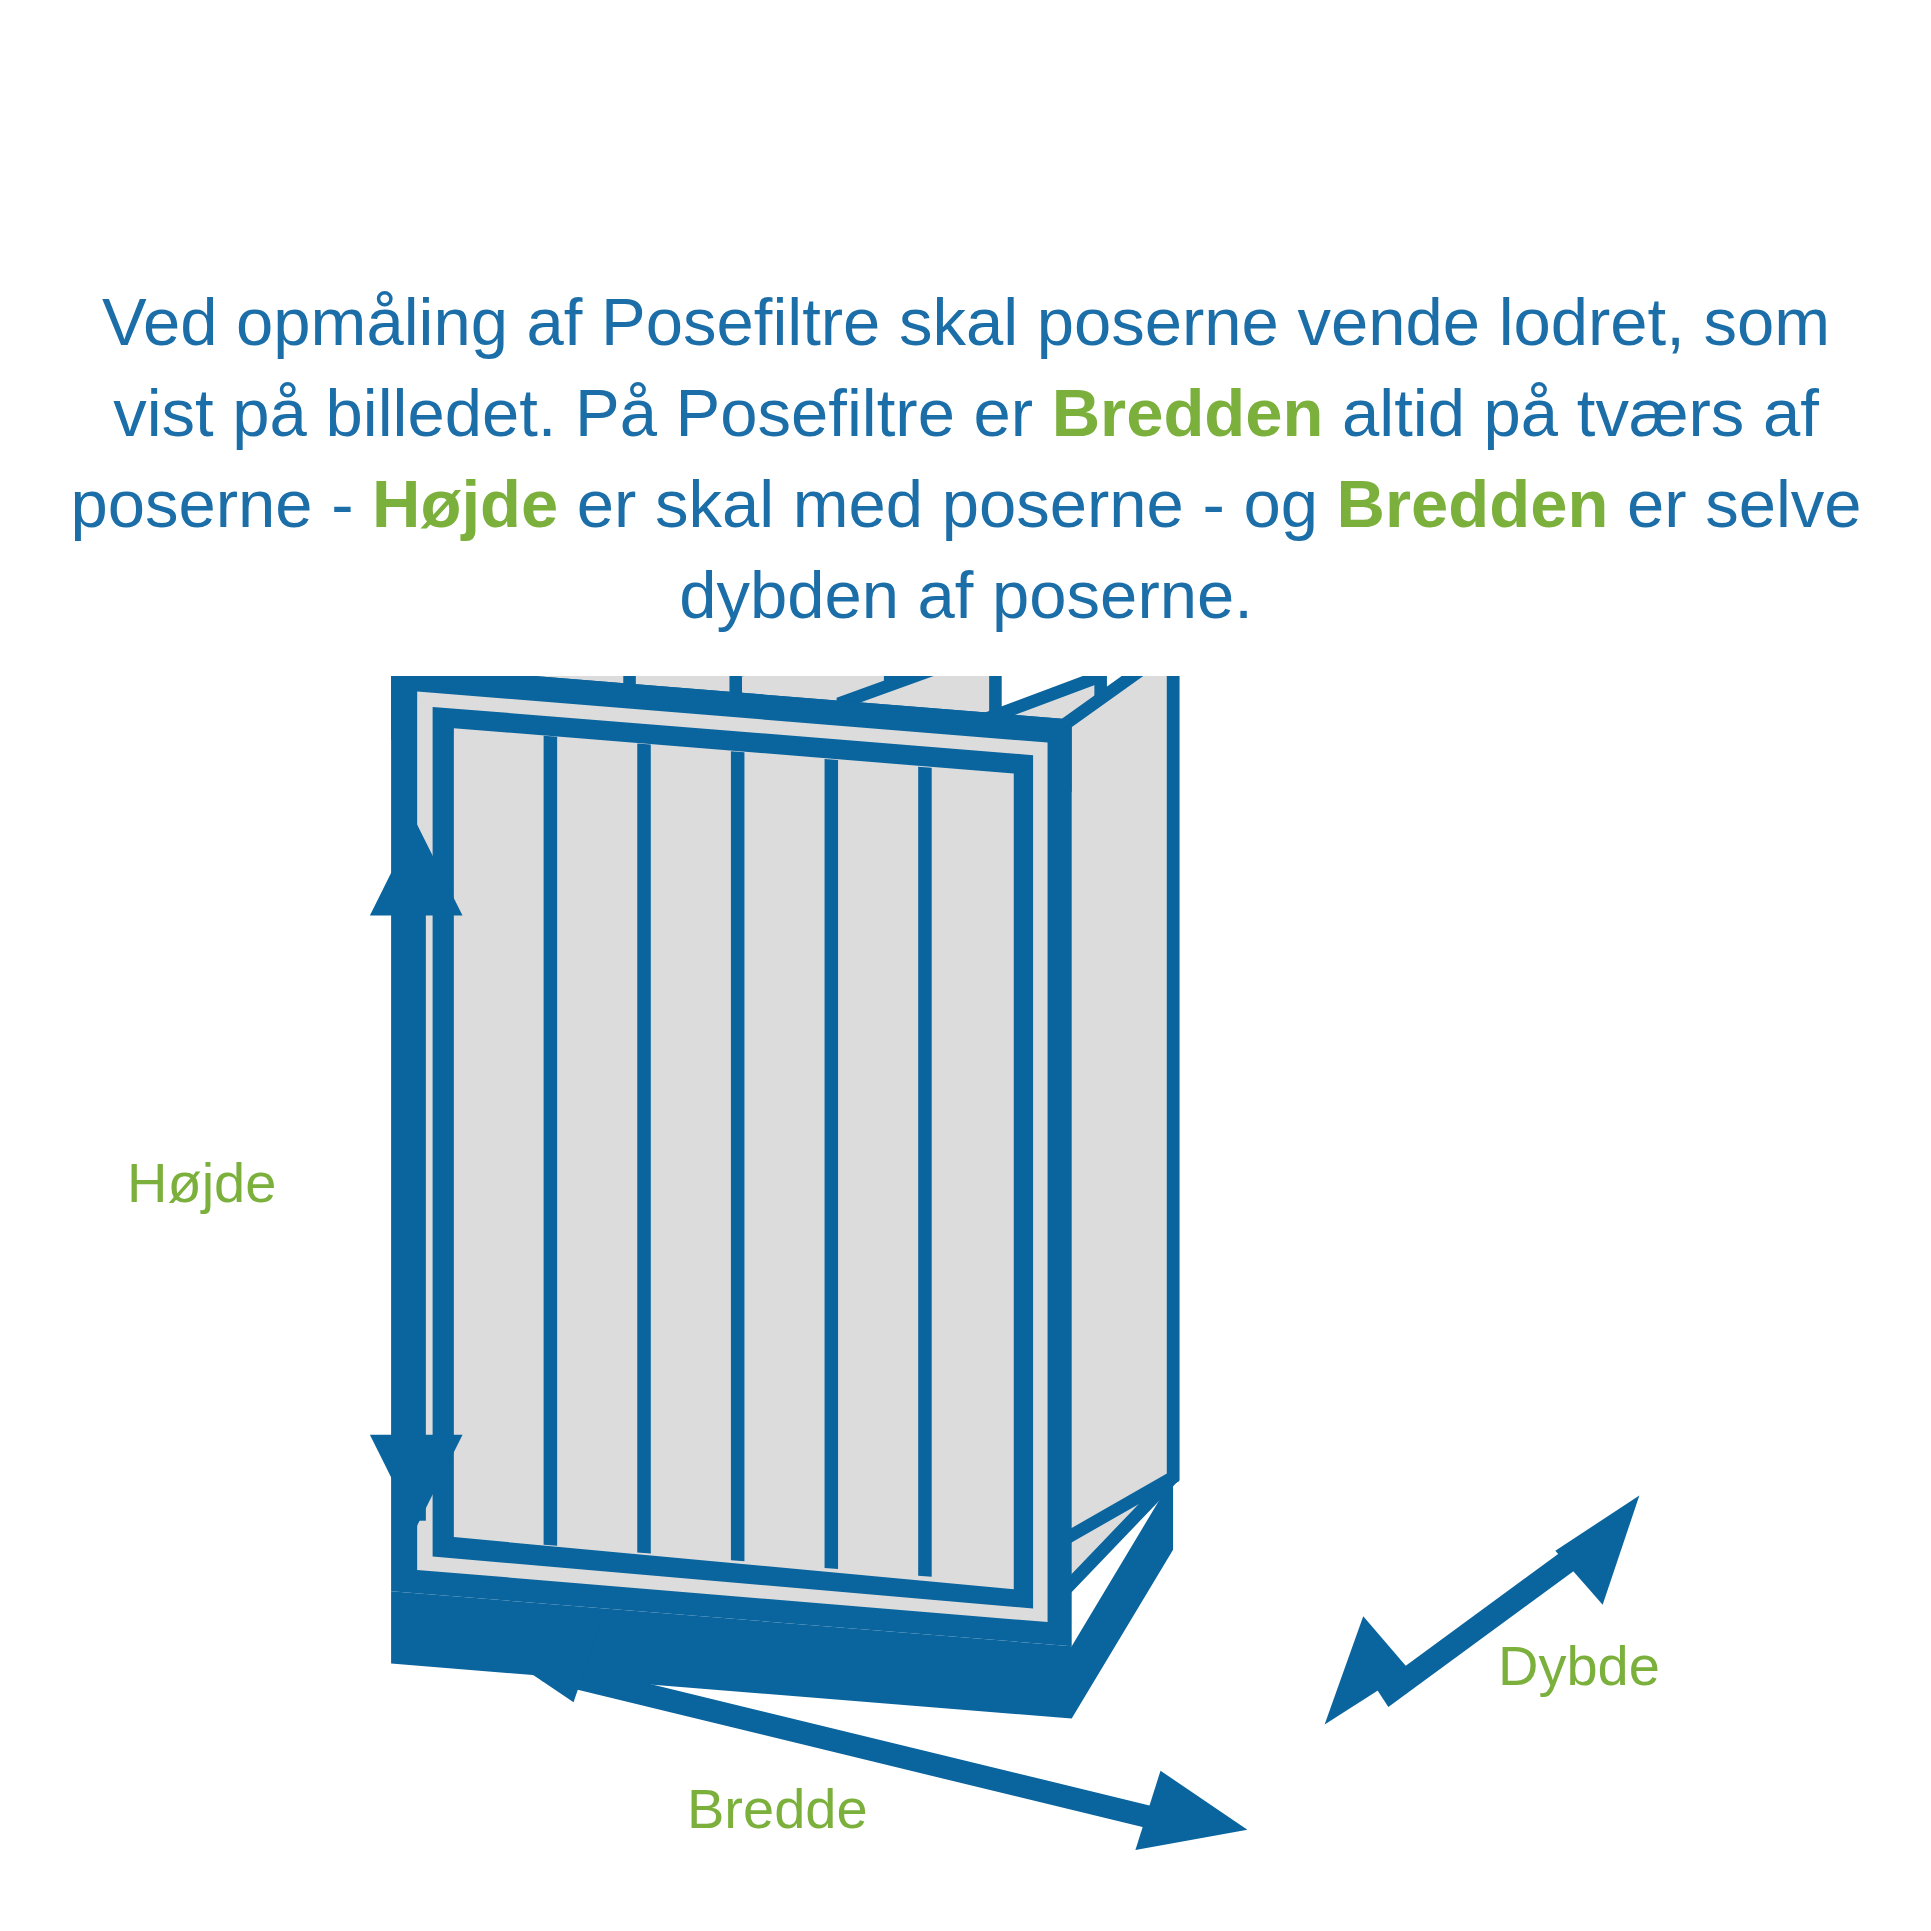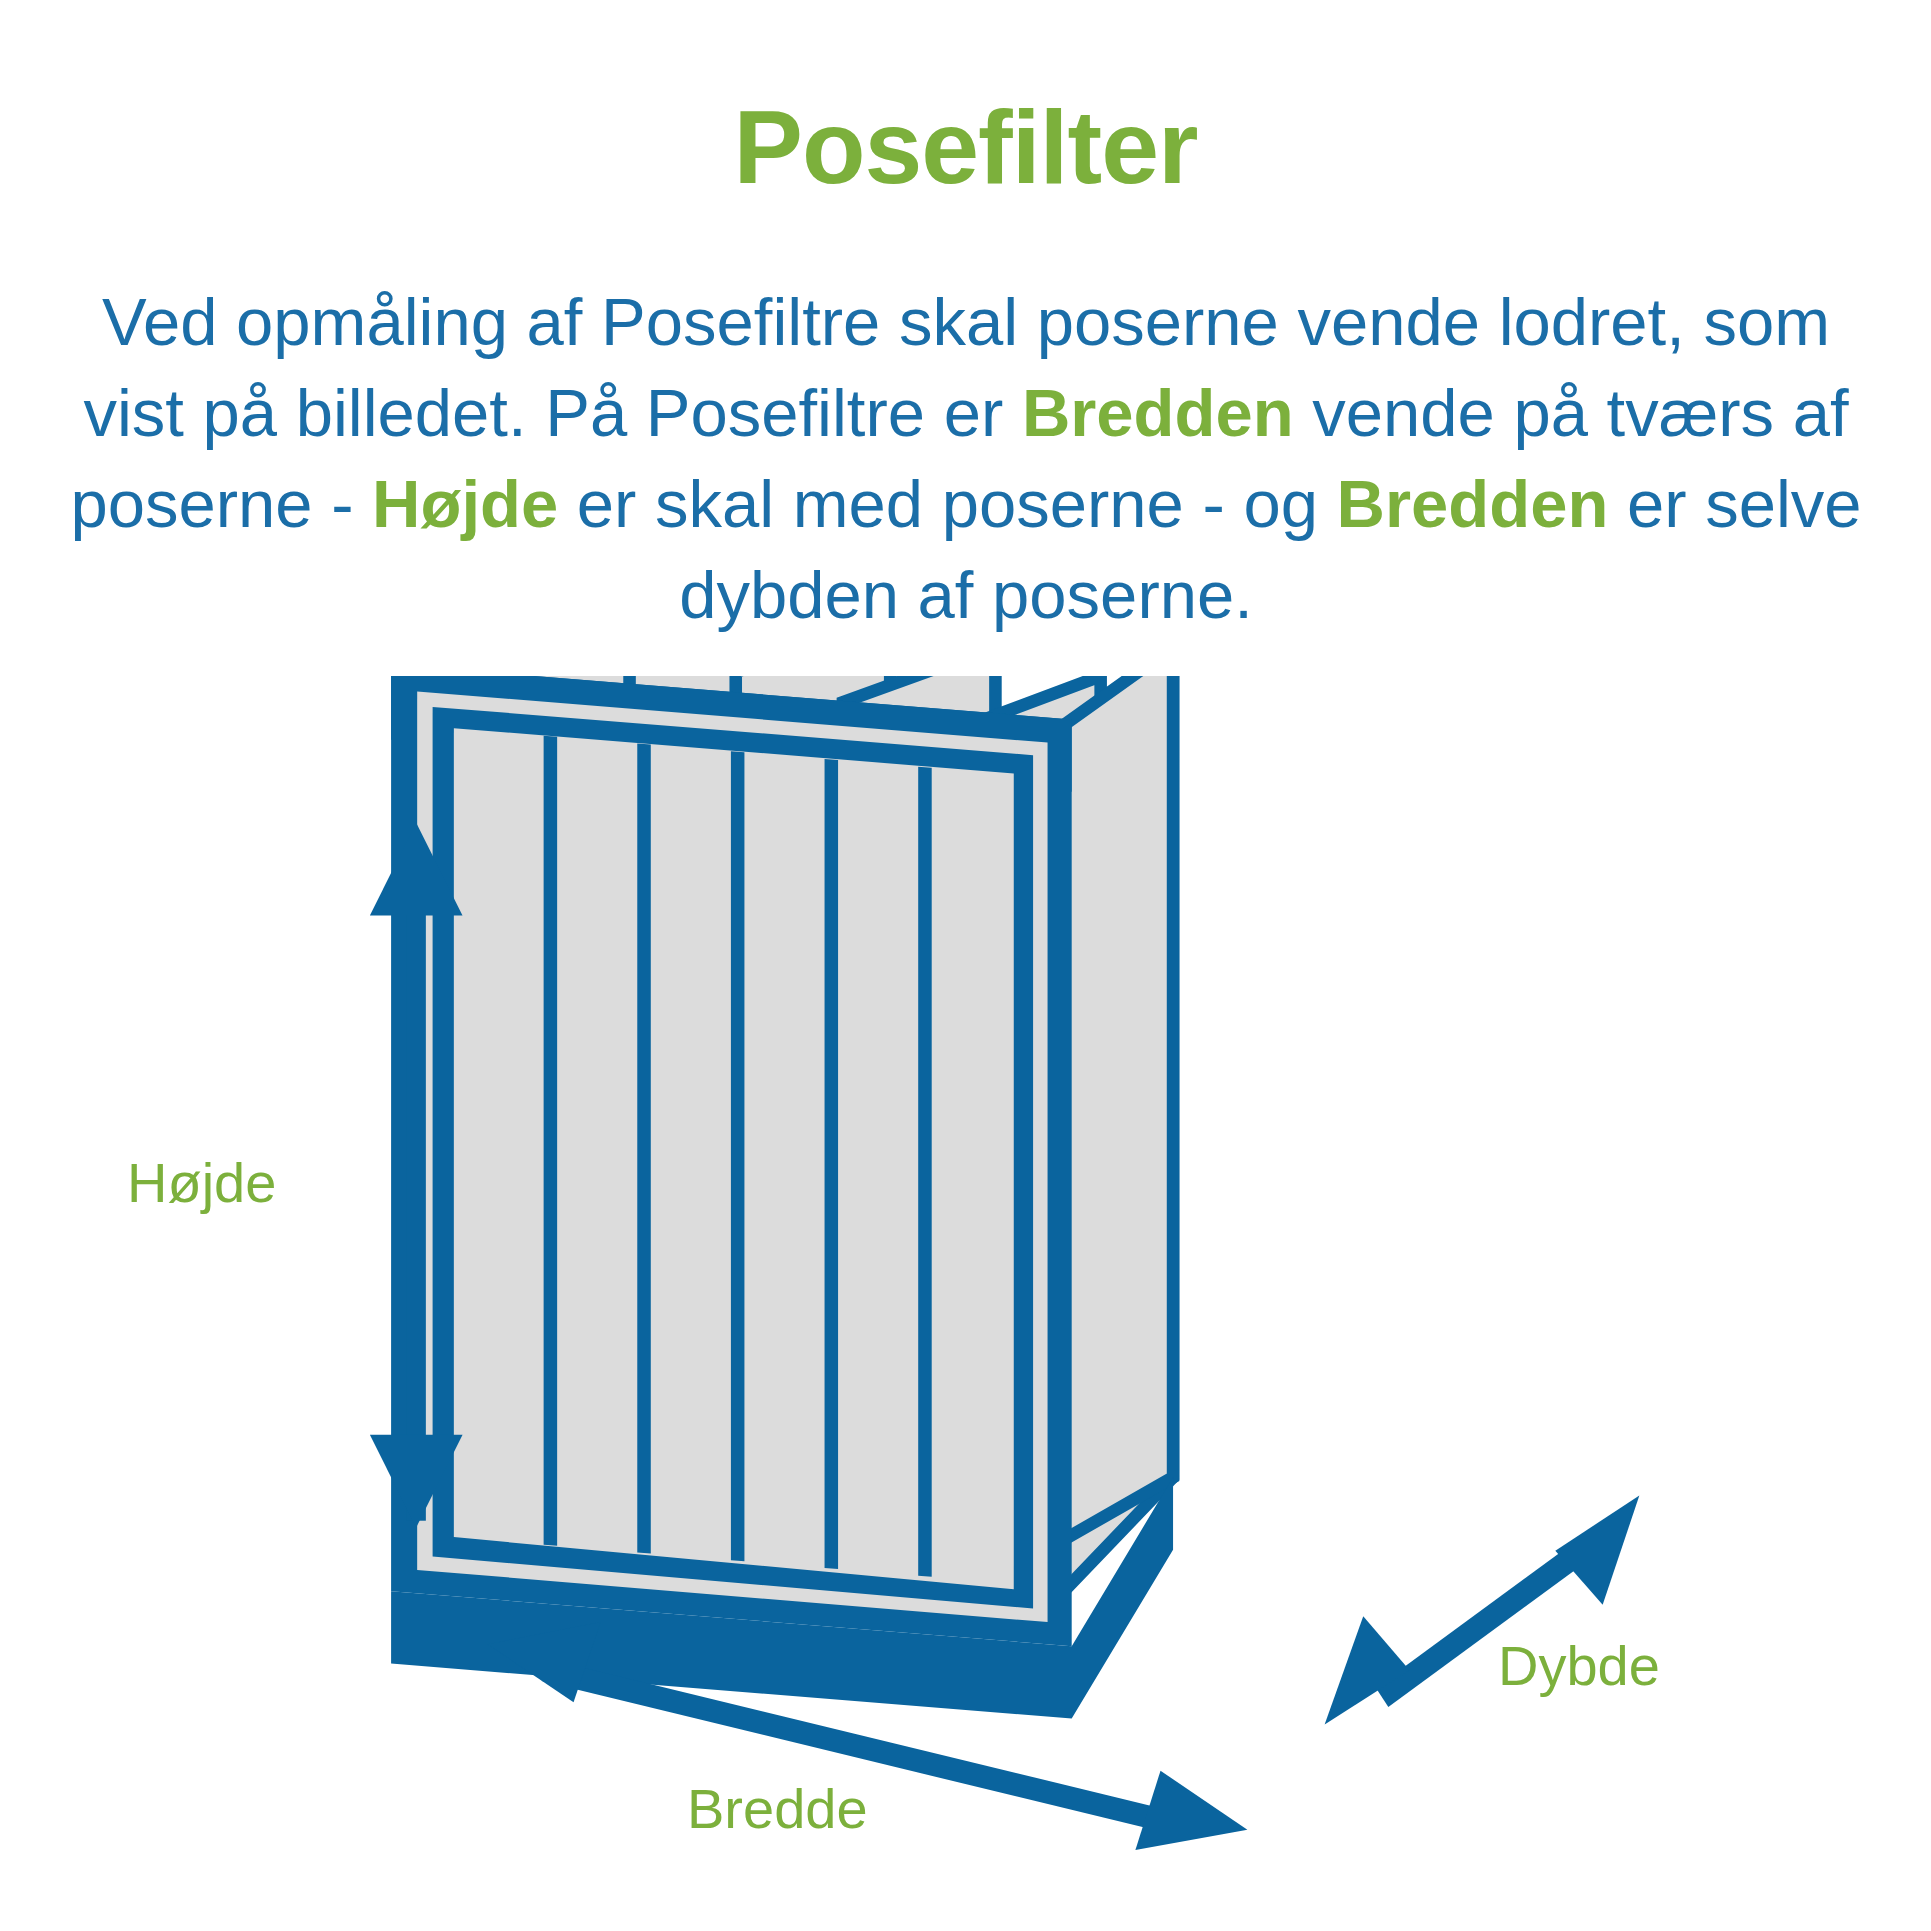--- a/index.html
+++ b/index.html
@@ -68,25 +68,24 @@
   }
   #label-hojde  { left: 127px;  top: 1155px; }
   #label-bredde { left: 687px;  top: 1781px; }
   #label-dybde  { left: 1498px; top: 1638px; }
 </style>
 </head>
 <body>
 
 <div id="page">
 
-  <div id="title">Posefilter</div>
 
   <div id="intro">
     <span>Ved opmåling af Posefiltre skal poserne vende lodret,</span>
-    <span>som vist på billedet. På Posefiltre er </span><span class="hl">Bredden</span><span> vende på</span>
+    <span>som vist på billedet. På Posefiltre er </span><span class="hl">Bredden</span><span> altid på</span>
     <span>tværs af poserne - </span><span class="hl">Højde</span><span> er skal med poserne</span>
     <span>- og </span><span class="hl">Bredden</span><span> er selve dybden af poserne.</span>
   </div>
 
   <div id="diagram">
     <svg width="1931" height="1255" viewBox="0 0 2000 1300" xmlns="http://www.w3.org/2000/svg">
 
       <defs>
 
         <g id="fin-shape">

